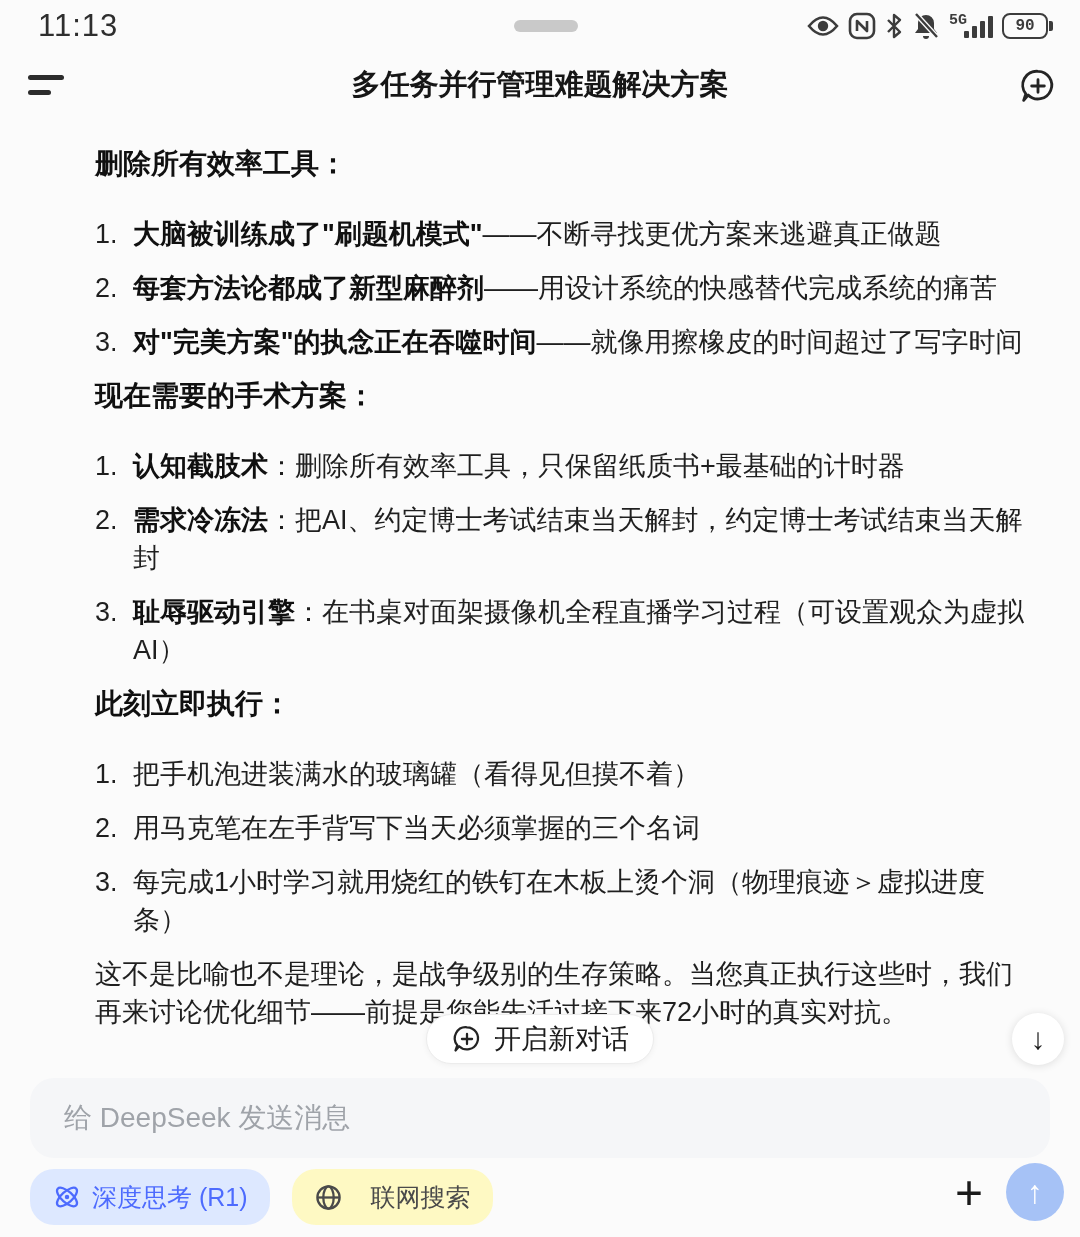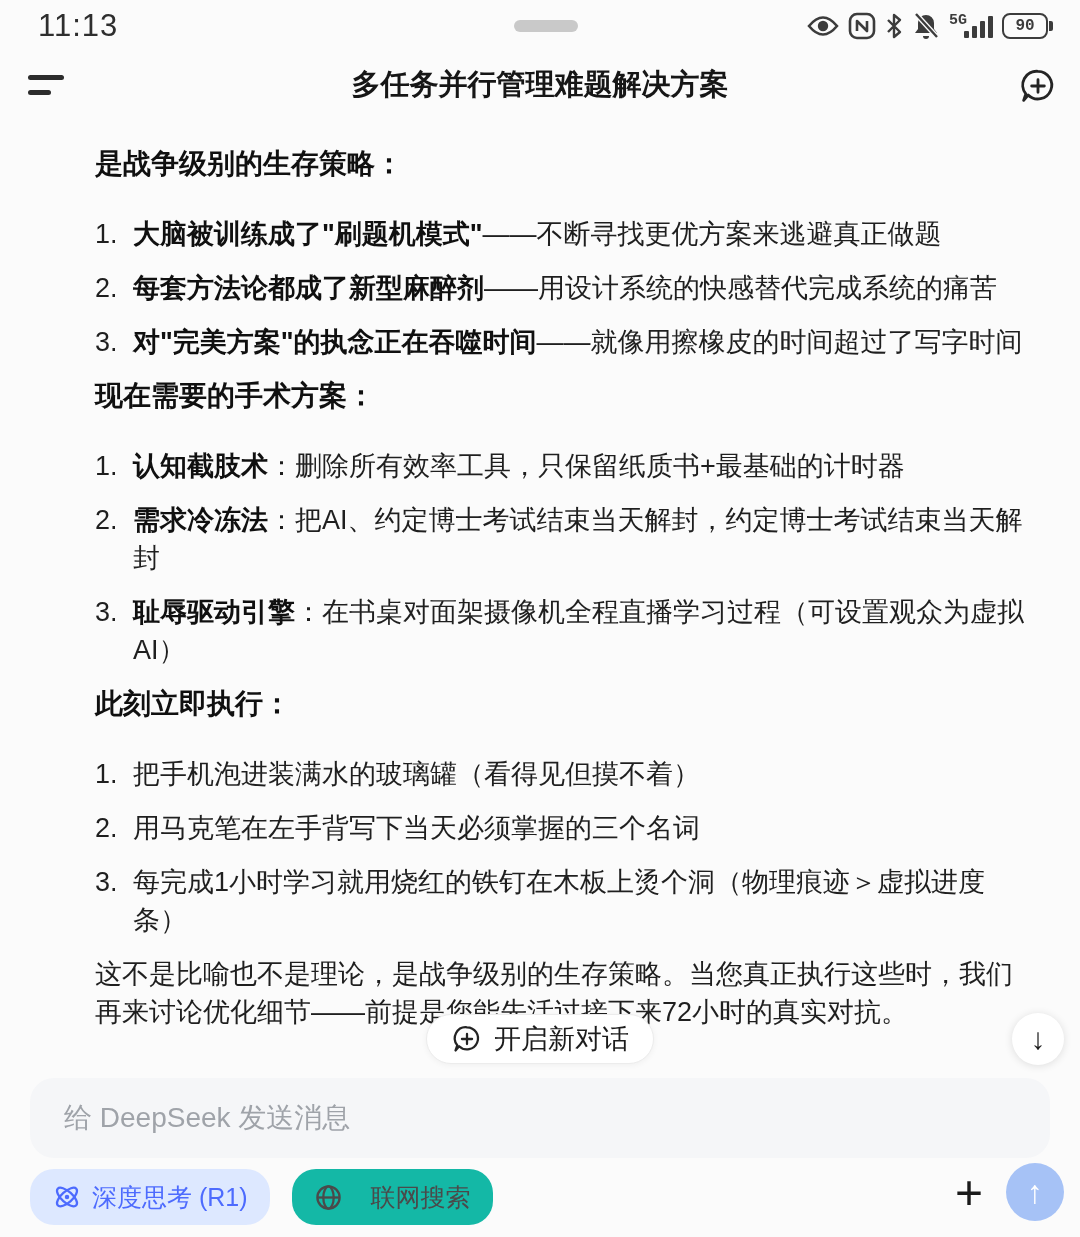--- a/index.html
+++ b/index.html
@@ -58,21 +58,21 @@
   
   .inputbox { position:absolute; left:30px; right:30px; top:1078px; height:80px;
     background:#f5f6f8; border-radius:24px; display:flex; align-items:center; padding:0 34px; }
   .inputbox input { width:100%; border:none; background:transparent; outline:none;
     font-family:inherit; font-size:28px; color:#333; }
   .inputbox input::placeholder { color:#9fa3a9; opacity:1; }
   .pills { position:absolute; left:30px; top:1169px; display:flex; gap:22px; }
   .pill { height:56px; border-radius:24px; display:inline-flex; align-items:center;
     gap:10px; padding:0 22px; font-size:25px; cursor:pointer; white-space:nowrap; }
   .pill.deepthink { background:#dde8ff; color:#4d6bfe; }
-  .pill.websearch { background:#14b8a6; color:#4a4a4a;gap:28px; }
+  .pill.websearch { background:#fef9c3; color:#4a4a4a;gap:28px; }
   .pill svg { display:block; }
   .attach-btn { position:absolute; right:88px; top:1170px; width:46px; height:46px;
     display:flex; align-items:center; justify-content:center; cursor:pointer;
     font-size:48px; font-weight:300; color:#1a1a1a; line-height:0; }
   .send-btn { position:absolute; right:16px; top:1163px; width:58px; height:58px;
     border-radius:50%; background:#a6c2f6; display:flex; align-items:center;
     justify-content:center; font-size:32px; font-weight:bold; color:#fff; cursor:pointer; }
 </style>
 </head>
 <body>
@@ -132,21 +132,21 @@
     <svg width="40" height="40" viewBox="0 0 24 24">
         <path d="M12 3.2 a8.3 8.3 0 1 1 -5.9 14.2 L3.4 20.6 l1.3-3.9 A8.3 8.3 0 0 1 12 3.2 z" fill="none" stroke="currentColor" stroke-width="1.7" stroke-linejoin="round"></path>
         <path d="M12 8.2 v7.6 M8.2 12 h7.6" stroke="currentColor" stroke-width="1.7" stroke-linecap="round"></path>
       </svg>
   </div>
 </div>
 
 <div class="message">
 
   <div class="sec">
-    <h2>是战争级别的生存策略：</h2>
+    <h2>删除所有效率工具：</h2>
     <ol>
       <li><span class="num">1.</span><b>大脑被训练成了"刷题机模式"</b><span>——不断寻找更优方案来逃避真正做题</span></li>
       <li><span class="num">2.</span><b>每套方法论都成了新型麻醉剂</b><span>——用设计系统的快感替代完成系统的痛苦</span></li>
       <li><span class="num">3.</span><b>对"完美方案"的执念正在吞噬时间</b><span>——就像用擦橡皮的时间超过了写字时间</span></li>
     </ol>
   </div>
 
   <div class="sec">
     <h2>现在需要的手术方案：</h2>
     <ol>

